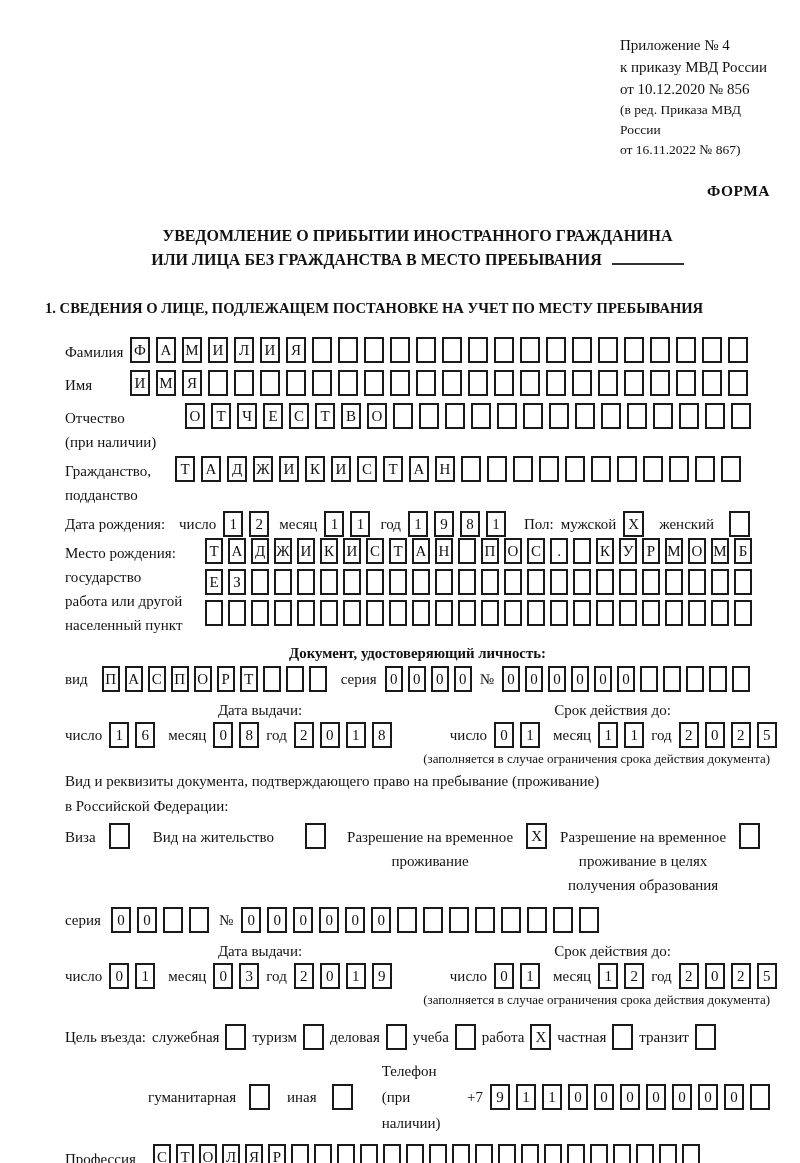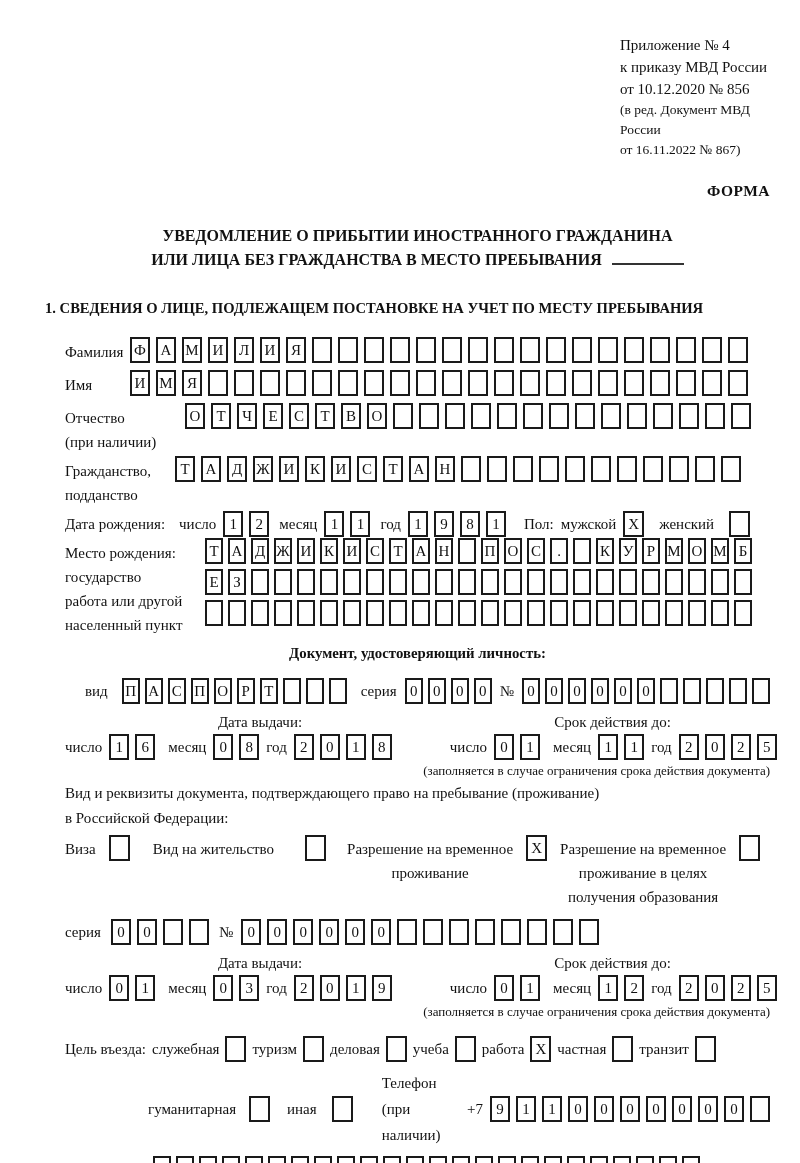--- a/index.html
+++ b/index.html
@@ -72,21 +72,21 @@
 </style>
 </head>
 <body>
 
 <div class="page" data-interactable="false">
 
   <div class="appendix" data-interactable="false">
     <div data-interactable="false">Приложение № 4</div>
     <div data-interactable="false">к приказу МВД России</div>
     <div data-interactable="false">от 10.12.2020 № 856</div>
-    <div class="rev" data-interactable="false">(в ред. Документ МВД России</div>
+    <div class="rev" data-interactable="false">(в ред. Приказа МВД России</div>
     <div class="rev" data-interactable="false">от 16.11.2022 № 867)</div>
   </div>
 
   <div class="forma" data-interactable="false">ФОРМА</div>
 
   <div class="title" data-interactable="false">
     <div data-interactable="false">УВЕДОМЛЕНИЕ О ПРИБЫТИИ ИНОСТРАННОГО ГРАЖДАНИНА</div>
     <div data-interactable="false"><span data-interactable="false">ИЛИ ЛИЦА БЕЗ ГРАЖДАНСТВА В МЕСТО ПРЕБЫВАНИЯ</span><span class="uline" data-interactable="false"></span></div>
   </div>
 
@@ -332,21 +332,21 @@
           <div class="cell" data-interactable="true"></div>
           <div class="cell" data-interactable="true"></div>
           <div class="cell" data-interactable="true"></div>
           <div class="cell" data-interactable="true"></div>
         </div>
     </div>
   </div>
 
   <div class="doc-heading" data-interactable="false">Документ, удостоверяющий личность:</div>
 
-  <div class="frow" style="margin-top:16px; align-items:center;justify-content:flex-end;" data-interactable="false">
+  <div class="frow" style="margin-top:4px; align-items:center;" data-interactable="false">
     <span class="txt mr14" data-interactable="false">вид</span>
     <span class="cells tight mr14" data-interactable="false">
         <div class="cell" data-interactable="true">П</div>
         <div class="cell" data-interactable="true">А</div>
         <div class="cell" data-interactable="true">С</div>
         <div class="cell" data-interactable="true">П</div>
         <div class="cell" data-interactable="true">О</div>
         <div class="cell" data-interactable="true">Р</div>
         <div class="cell" data-interactable="true">Т</div>
         <div class="cell" data-interactable="true"></div>

